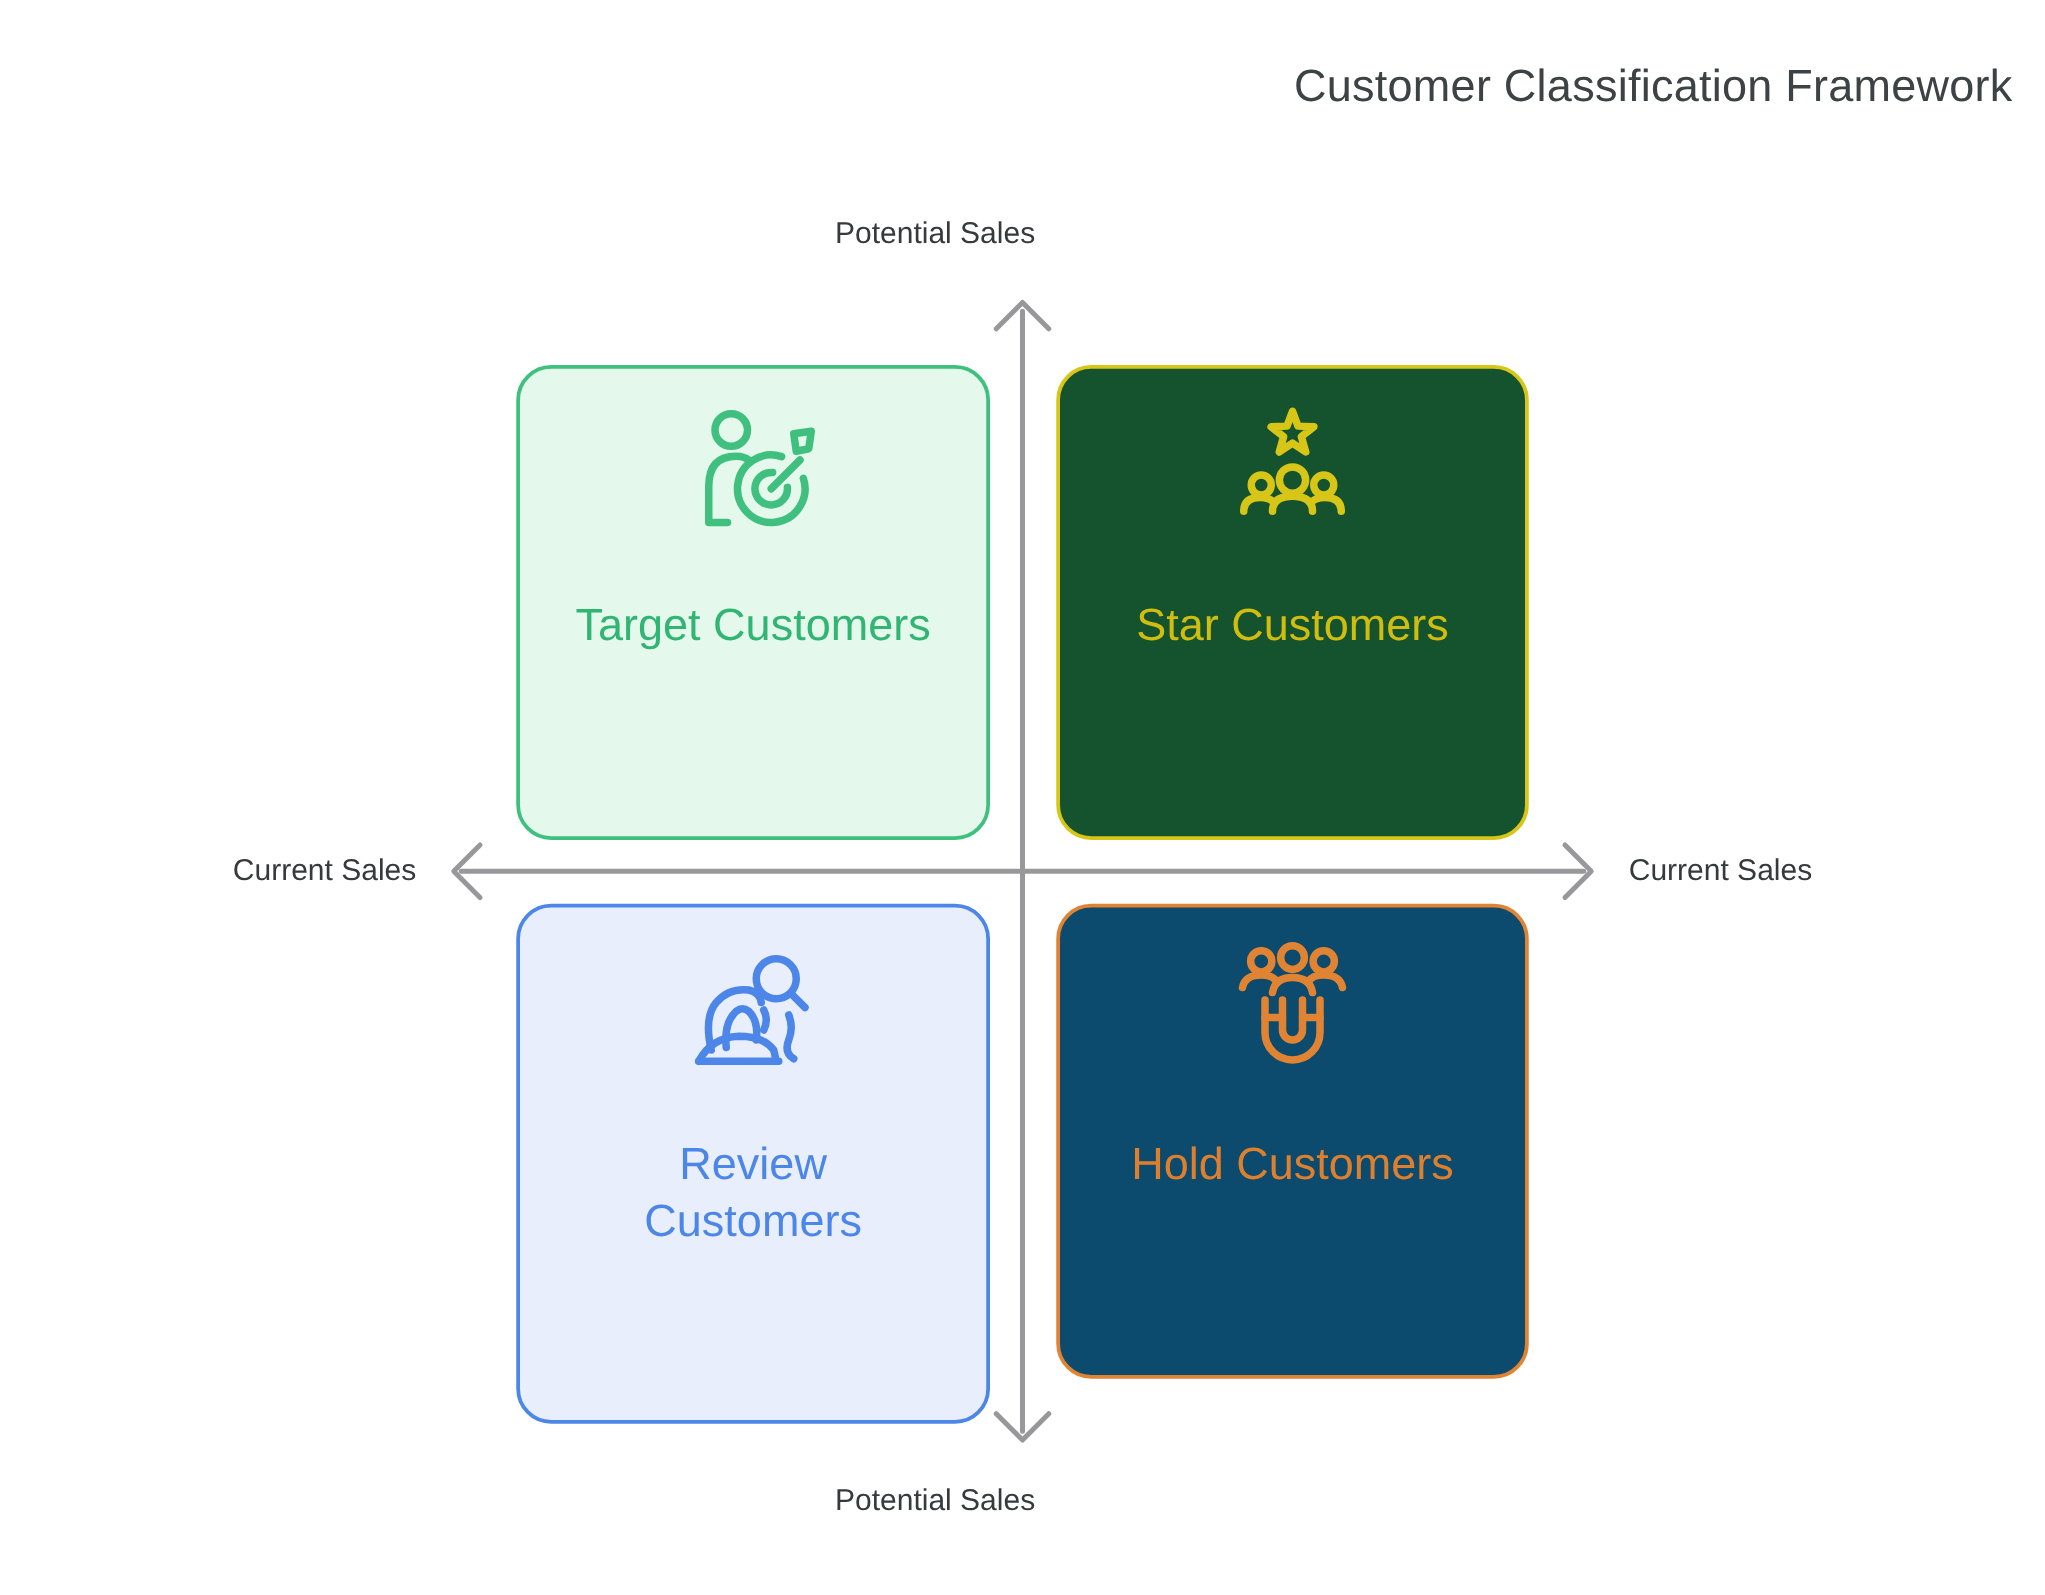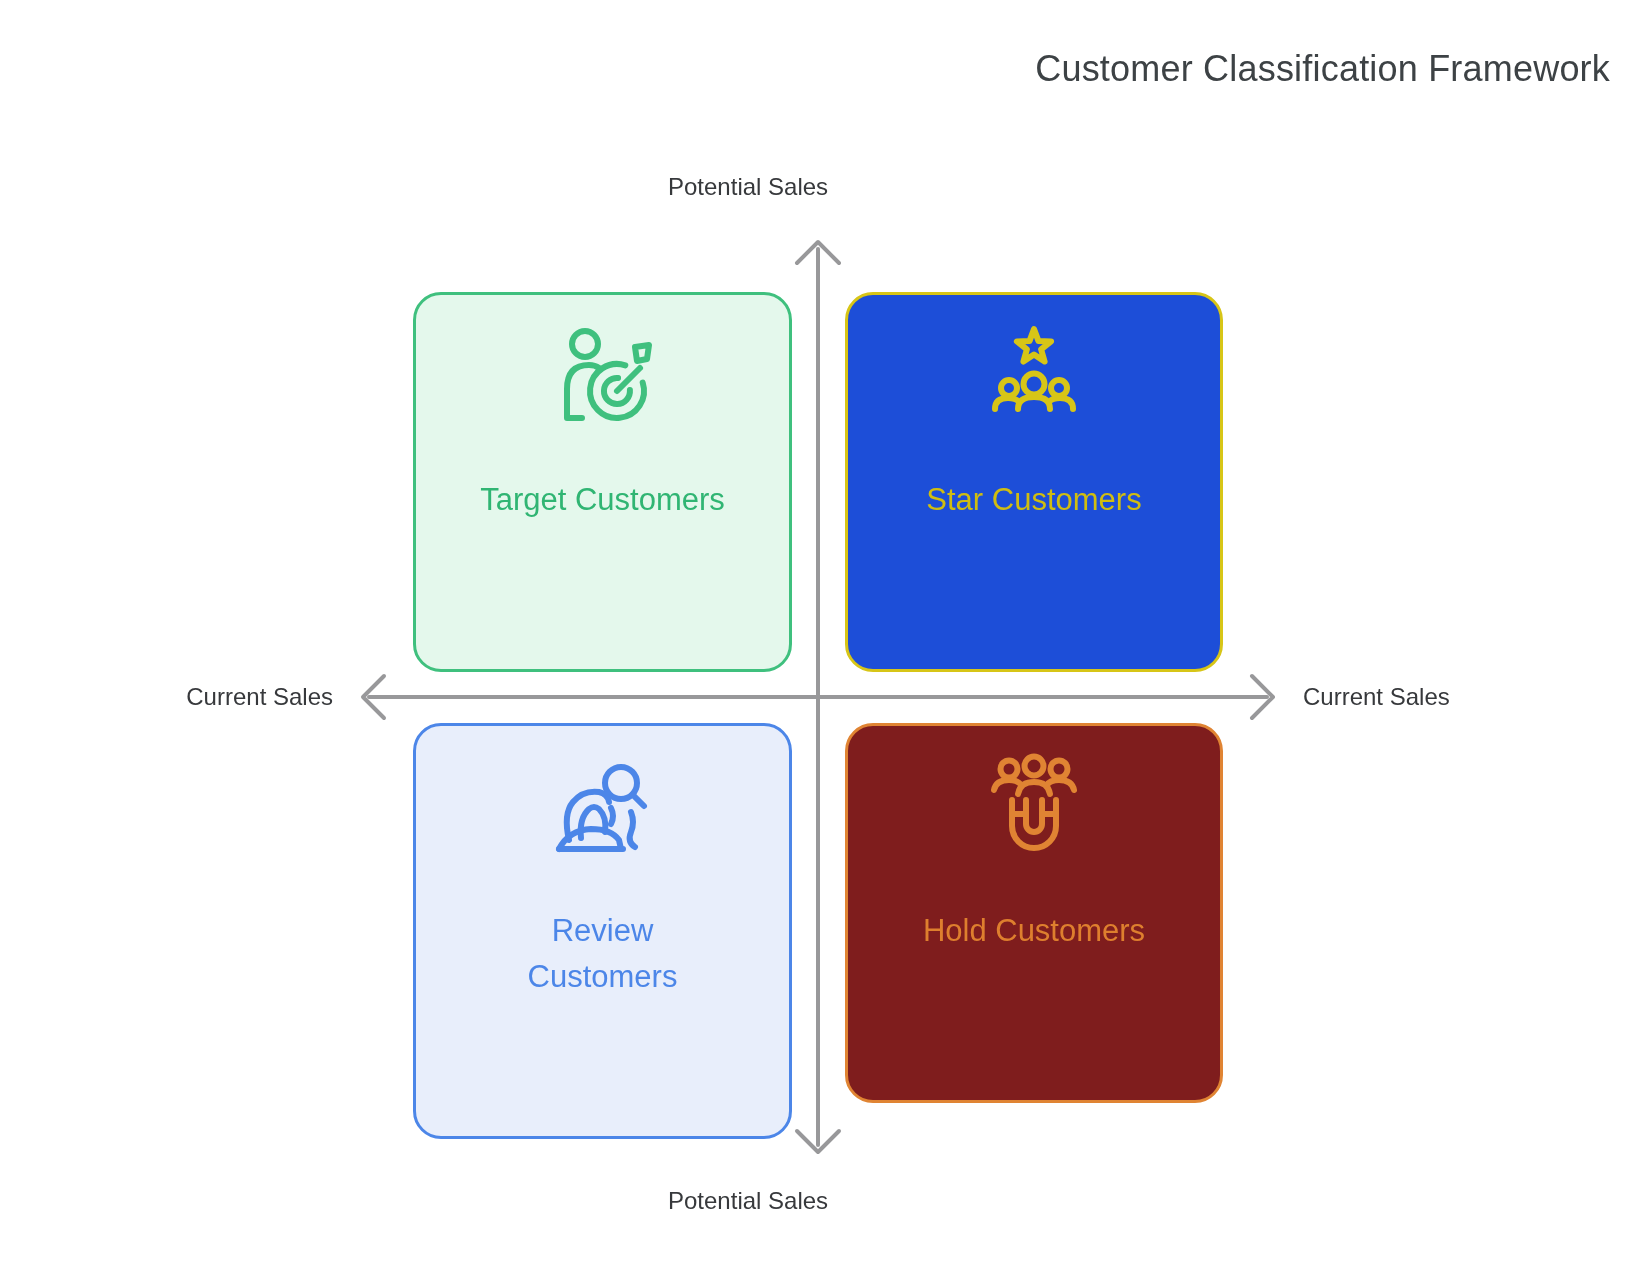--- a/index.html
+++ b/index.html
@@ -15,30 +15,30 @@
     position:absolute;font-size:24px;color:#37393c;line-height:30px;white-space:nowrap;
   }
   .axis-label.v{width:300px;}
   #axes{position:absolute;left:0;top:0;}
   .quad{
     position:absolute;box-sizing:border-box;border-radius:28px;border:3.5px solid;
     display:flex;flex-direction:column;align-items:center;padding-top:26px;
   }
   .quad .icon{width:112px;height:112px;flex:0 0 auto;}
   .quad .qlabel{
-    margin-top:44px;font-size:31px;font-weight:500;line-height:46px;
+    margin-top:44px;font-size:36px;font-weight:500;line-height:46px;
     text-align:center;white-space:pre-line;
   }
   .q-target{left:413px;top:292px;width:379px;height:380px;background:#e4f8ec;border-color:#3fc07e;}
   .q-target .qlabel{color:#30b573;}
-  .q-star{left:845px;top:292px;width:378px;height:380px;background:#1d4ed8;border-color:#d7c517;}
+  .q-star{left:845px;top:292px;width:378px;height:380px;background:#14532d;border-color:#d7c517;}
   .q-star .qlabel{color:#d0bd10;}
   .q-review{left:413px;top:723px;width:379px;height:416px;background:#e8eefb;border-color:#4c86e8;}
   .q-review .qlabel{color:#4c86e8;}
-  .q-hold{left:845px;top:723px;width:378px;height:380px;background:#7f1d1d;border-color:#e08433;}
+  .q-hold{left:845px;top:723px;width:378px;height:380px;background:#0c4a6e;border-color:#e08433;}
   .q-hold .qlabel{color:#de7f2e;}
   svg.icon *{fill:none;stroke-linecap:round;stroke-linejoin:round;}
 </style>
 </head>
 <body>
 
 <div id="stage">
 
   <div class="title">Customer Classification Framework</div>
 

